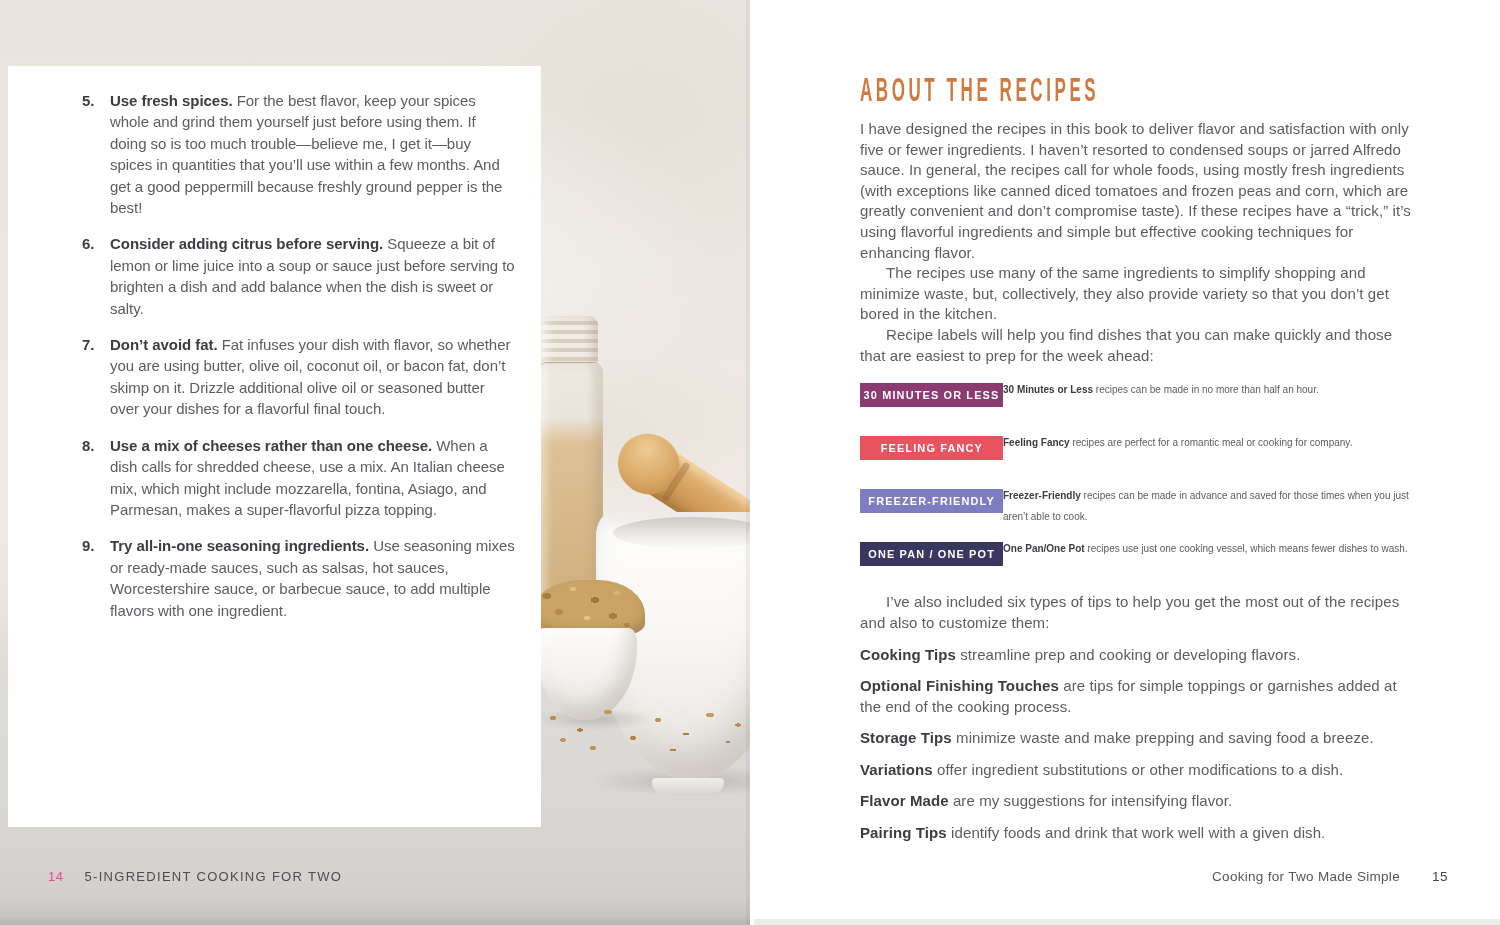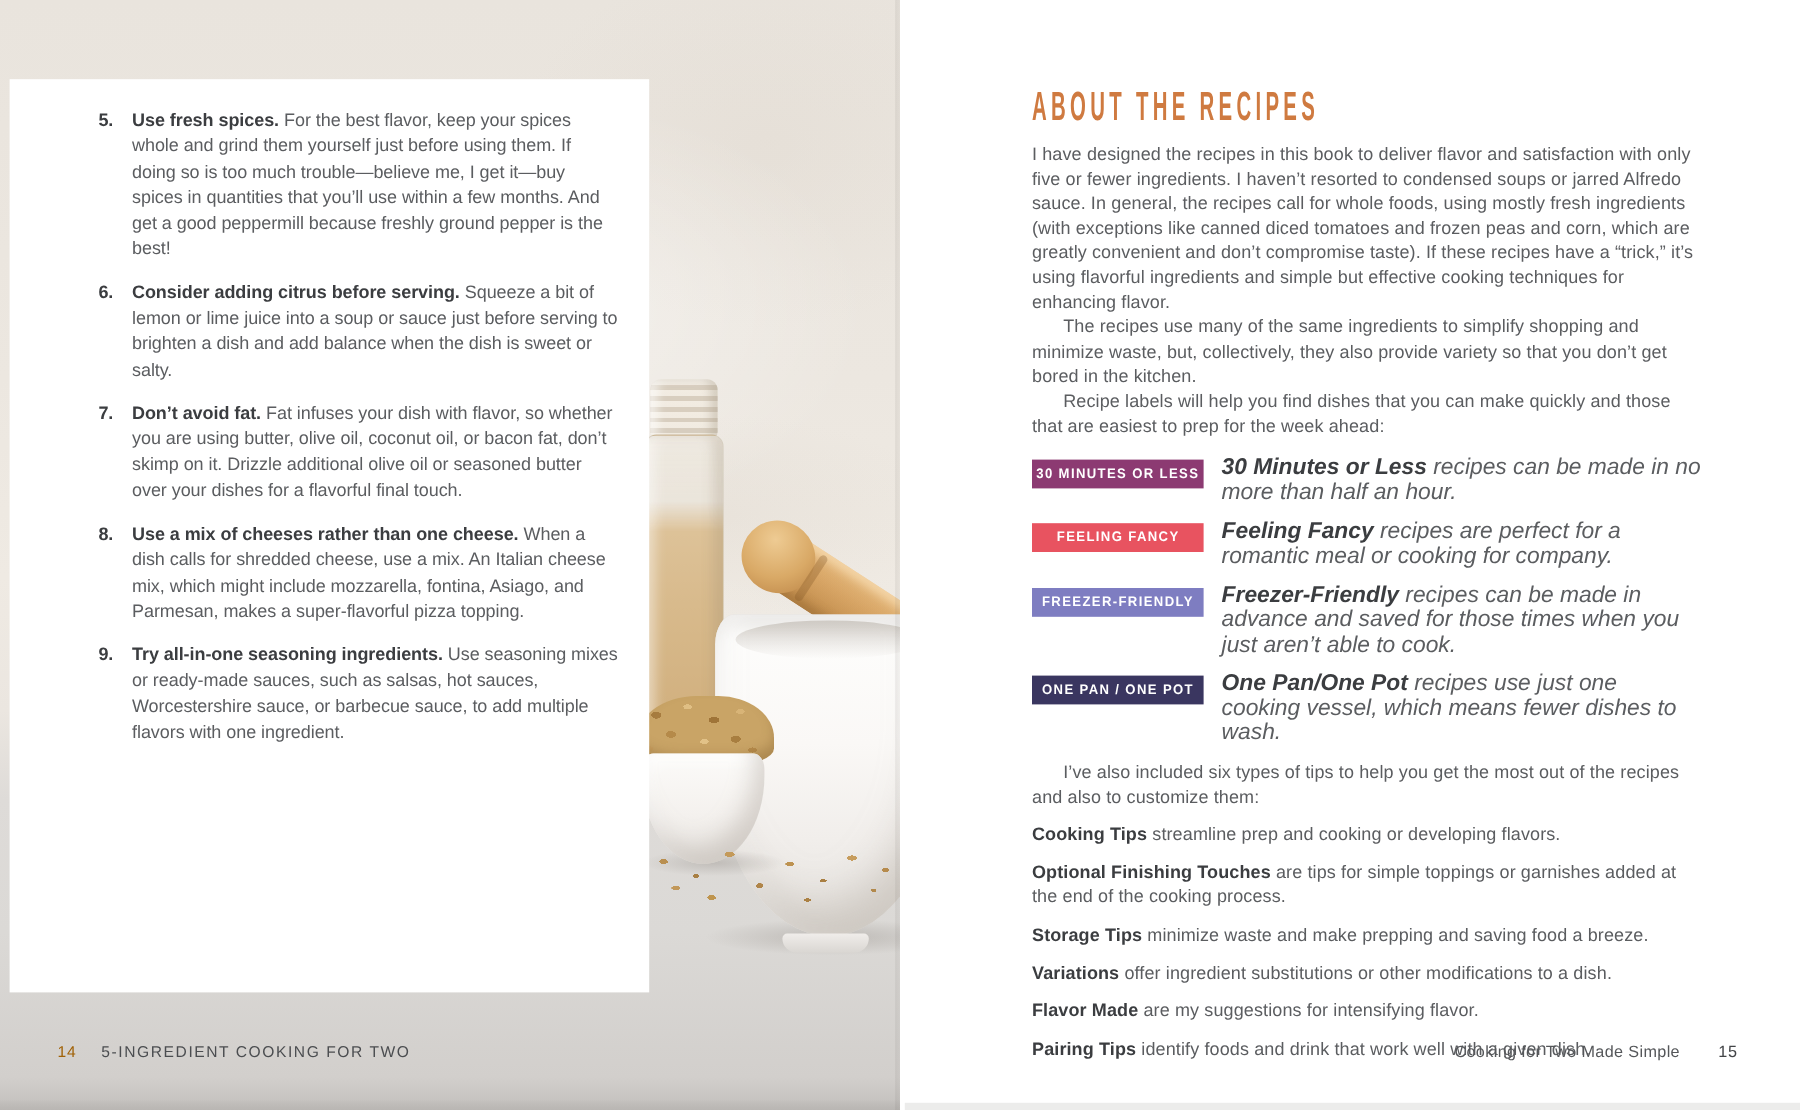--- a/index.html
+++ b/index.html
@@ -91,21 +91,21 @@
   .tips-box { position:absolute; left:8px; top:66px; width:533px; height:761px; background:#ffffff;
     padding:24px 26px 0 74px; }
   .tip-item { display:flex; margin-bottom:15px; font-size:15px; line-height:21.4px;
     letter-spacing:-0.05px; color:#5b5d60; }
   .tip-num { width:28px; flex:0 0 28px; font-weight:bold; color:#3b3d40; }
   .tip-body { flex:1; }
   .lead { font-weight:bold; color:#3b3d40; }
 
   .left-footer { position:absolute; left:48px; top:869px; font-size:13px; letter-spacing:1.3px;
     color:#4b4d50; display:flex; }
-  .left-footer .pg { font-weight:normal; color:#a16207; letter-spacing:.5px; }
+  .left-footer .pg { font-weight:normal; color:#ec4899; letter-spacing:.5px; }
   .left-footer .bk { margin-left:21px; }
 
   
   .right-page { position:absolute; left:750px; top:0; width:750px; height:925px; background:#fff; }
   .spine { position:absolute; left:746px; top:0; width:8px; height:925px;
     background:linear-gradient(90deg, rgba(90,85,80,.10), rgba(90,85,80,0)); }
   .right-bottom-edge { position:absolute; left:754px; right:0; bottom:0; height:6px; background:#ececeb; }
 
   .rp-content { position:absolute; left:110px; top:70px; width:558px; }
   .rp-heading { height:42px; margin-bottom:7px; white-space:nowrap; }
@@ -113,21 +113,21 @@
     font-size:34px; font-weight:bold; letter-spacing:.21em; color:#cf7a40; }
   .rp-content p { font-size:15px; line-height:20.6px; letter-spacing:.1px; color:#5b5d60; }
   p.indent { text-indent:26px; }
 
   .labels-section { margin-top:14px; }
   .label-row { display:flex; margin-bottom:12px; min-height:41px; }
   .badge { flex:0 0 143px; width:143px; height:24px; margin-top:3px; display:flex;
     align-items:center; justify-content:center; }
   .badge span { display:inline-block; transform:scaleX(.95); color:#fff; font-size:11.5px;
     font-weight:bold; letter-spacing:1.2px; white-space:nowrap; }
-  .label-desc { flex:1; margin-left:15px; font-size:19px; line-height:20.6px; color:#5b5d60;font-style:italic; }
+  .label-desc { flex:1; font-size:10px; line-height:20.6px; color:#5b5d60; }
 
   .tips-intro { }
   .tip-type { margin-top:11px; }
 
   .right-footer { position:absolute; right:52px; top:869px; font-size:13.5px; color:#55575a;
     display:flex; letter-spacing:.3px; }
   .right-footer .pg { margin-left:32px; color:#424447; letter-spacing:.5px; }
 </style>
 </head>
 <body>

